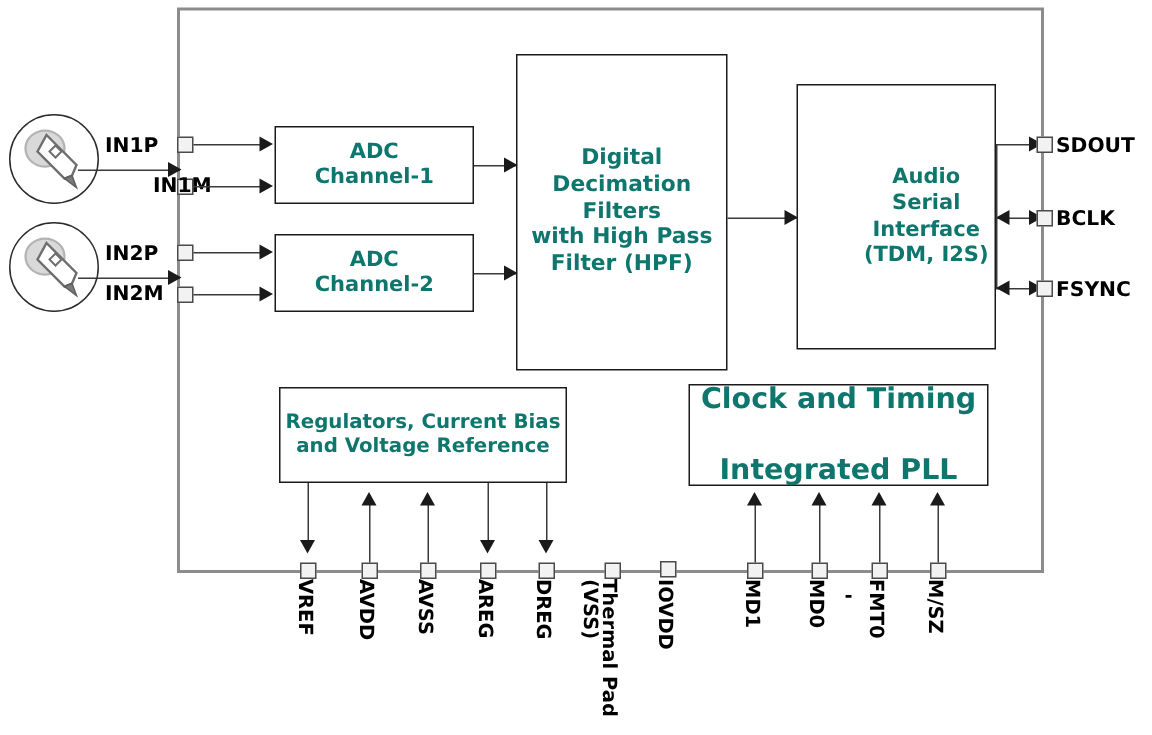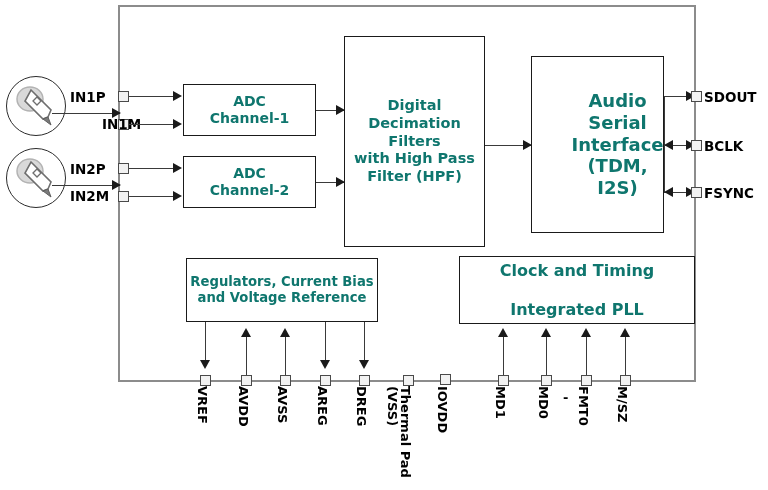--- a/index.html
+++ b/index.html
@@ -12,23 +12,23 @@
        border:2px solid #8c8c8c;box-sizing:border-box;background:transparent;}
 
   
   .block{position:absolute;box-sizing:border-box;border:1.5px solid #1a1a1a;
        background:#ffffff;display:flex;align-items:center;justify-content:center;
        text-align:center;font-weight:bold;color:#0f766e;line-height:1.22;}
 
   .blk-adc1{left:183px;top:84px;width:133px;height:52px;font-size:14px;}
   .blk-adc2{left:183px;top:156px;width:133px;height:52px;font-size:14px;}
   .blk-ddf {left:344px;top:36px;width:141px;height:211px;font-size:14.5px;}
-  .blk-asi {left:531px;top:56px;width:133px;height:177px;font-size:18px;padding-left:40px;}
+  .blk-asi {left:531px;top:56px;width:133px;height:177px;font-size:14px;padding-left:40px;}
   .blk-reg {left:186px;top:258px;width:192px;height:64px;font-size:13.2px;}
-  .blk-clk {left:459px;top:256px;width:236px;height:68px;font-size:16px;}
+  .blk-clk {left:459px;top:256px;width:200px;height:68px;font-size:19px;}
 
   
   .pin{position:absolute;width:11px;height:11px;box-sizing:border-box;
        border:1.4px solid #4a4a4a;background:#f2f2f2;}
 
   
   .h-line{position:absolute;height:0;border-top:1.6px solid #3a3a3a;}
   .v-line{position:absolute;width:0;border-left:1.6px solid #3a3a3a;}
 
   

